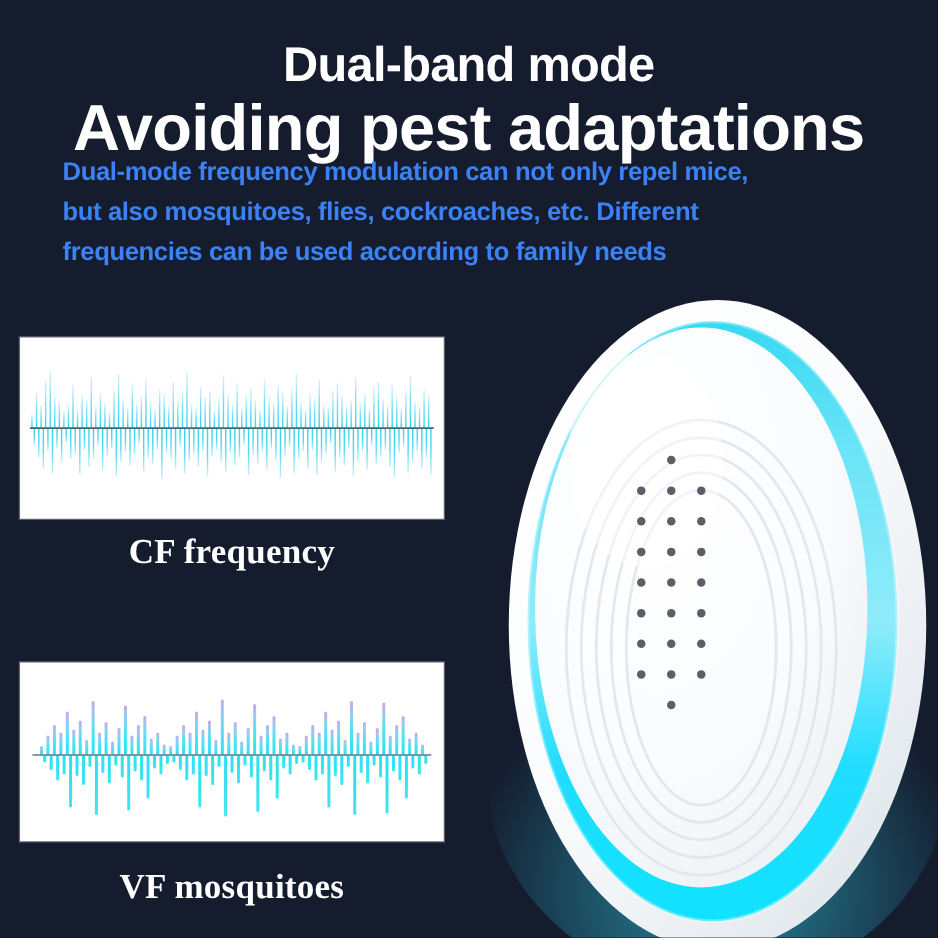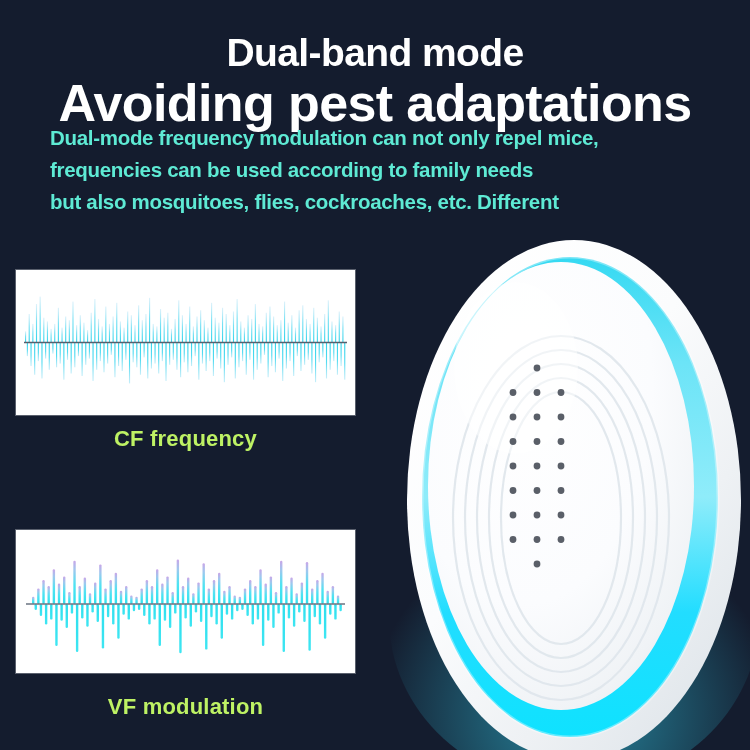--- a/index.html
+++ b/index.html
@@ -16,59 +16,59 @@
     position:absolute;left:0;top:28px;width:750px;
     text-align:center;color:#ffffff;
     font-size:39px;font-weight:800;line-height:50px;
     letter-spacing:-0.6px;
   }
   .headline .l2{display:block;font-size:52px;}
 
   
   .body-copy{
     position:absolute;left:50px;top:122px;width:660px;
-    color:#5eead4;font-size:20.5px;font-weight:700;
+    color:#3b82f6;font-size:20.5px;font-weight:700;
     line-height:32px;letter-spacing:-0.3px;text-align:left;
   }
   .body-copy span{display:block;}
 
   
   .panel{
     position:absolute;background:#ffffff;overflow:hidden;
     box-shadow:0 0 0 1px rgba(255,255,255,.30);
   }
   #panel-cf{left:16px;top:270px;width:339px;height:145px;}
   #panel-vf{left:16px;top:530px;width:339px;height:143px;}
   .panel svg{display:block;width:100%;height:100%;}
 
   .caption{
     position:absolute;width:339px;left:16px;text-align:center;
-    color:#bef264;font-size:22px;font-weight:600;letter-spacing:.2px;
+    color:#ffffff;font-size:28px;font-weight:600;letter-spacing:.2px;font-family:Liberation Serif, serif;
   }
   #cap-cf{top:426px;}
   #cap-vf{top:694px;}
 
   
   .device-wrap{position:absolute;left:398px;top:218px;width:352px;height:540px;}
   .device-wrap svg{display:block;width:352px;height:540px;overflow:visible;}
 </style>
 </head>
 <body style="background: rgb(20, 28, 46);">
 
 <div class="stage">
 
   <div class="headline">
     <span>Dual-band mode</span>
     <span class="l2">Avoiding pest adaptations</span>
   </div>
 
   <div class="body-copy">
     <span>Dual-mode frequency modulation can not only repel mice,</span>
+    <span>but also mosquitoes, flies, cockroaches, etc. Different</span>
     <span>frequencies can be used according to family needs</span>
-    <span>but also mosquitoes, flies, cockroaches, etc. Different</span>
   </div>
 
   <div class="panel" id="panel-cf">
     <svg id="svg-cf" viewBox="0 0 339 145" preserveAspectRatio="none">
       <defs>
         <linearGradient id="gCFup" x1="0" y1="1" x2="0" y2="0">
           <stop offset="0%" stop-color="#2fd3ea" stop-opacity="1"></stop>
           <stop offset="55%" stop-color="#62dcf2" stop-opacity=".85"></stop>
           <stop offset="100%" stop-color="#bfe6f7" stop-opacity=".55"></stop>
         </linearGradient>
@@ -394,21 +394,21 @@
           <rect x="310.50" width="2.40" rx="1.20" y="60.80" fill="url(#gVFup)" height="13.20"></rect>
           <rect x="313.08" width="2.40" rx="1.20" y="74.00" fill="url(#gVFdn)" height="10.80"></rect>
           <rect x="315.67" width="2.40" rx="1.20" y="56.00" fill="url(#gVFup)" height="18.00"></rect>
           <rect x="318.25" width="2.40" rx="1.20" y="74.00" fill="url(#gVFdn)" height="15.60"></rect>
           <rect x="320.83" width="2.40" rx="1.20" y="65.60" fill="url(#gVFup)" height="8.40"></rect>
           <rect x="323.42" width="2.40" rx="1.20" y="74.00" fill="url(#gVFdn)" height="7.20"></rect>
         </g>
       <line x1="10" y1="74" x2="329" y2="74" stroke="#6a7380" stroke-width="1.3"></line>
     </svg>
   </div>
-  <div class="caption" id="cap-vf">VF modulation</div>
+  <div class="caption" id="cap-vf">VF mosquitoes</div>
 
   <div class="device-wrap">
     <svg viewBox="0 0 352 540">
       <defs>
 
         <linearGradient id="shell" x1="0.12" y1="0.05" x2="0.88" y2="0.95">
           <stop offset="0%" stop-color="#ffffff"></stop>
           <stop offset="42%" stop-color="#fbfcfd"></stop>
           <stop offset="72%" stop-color="#eef1f4"></stop>
           <stop offset="100%" stop-color="#dfe5ea"></stop>

